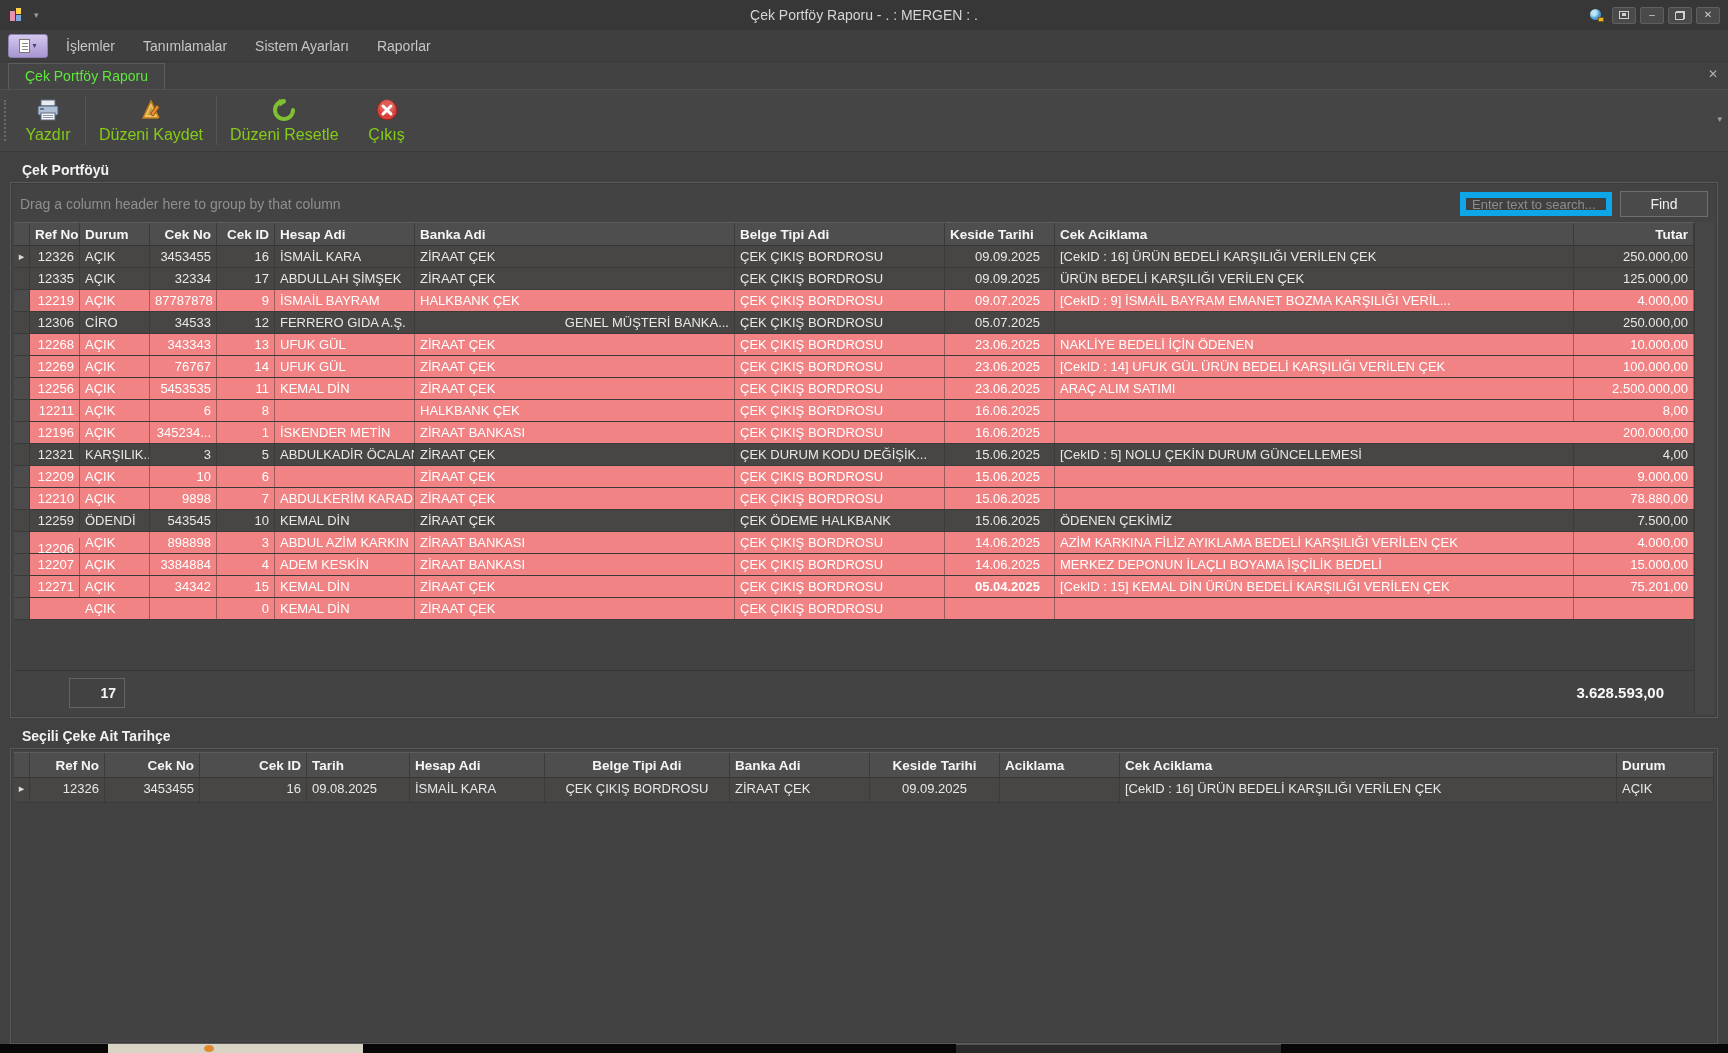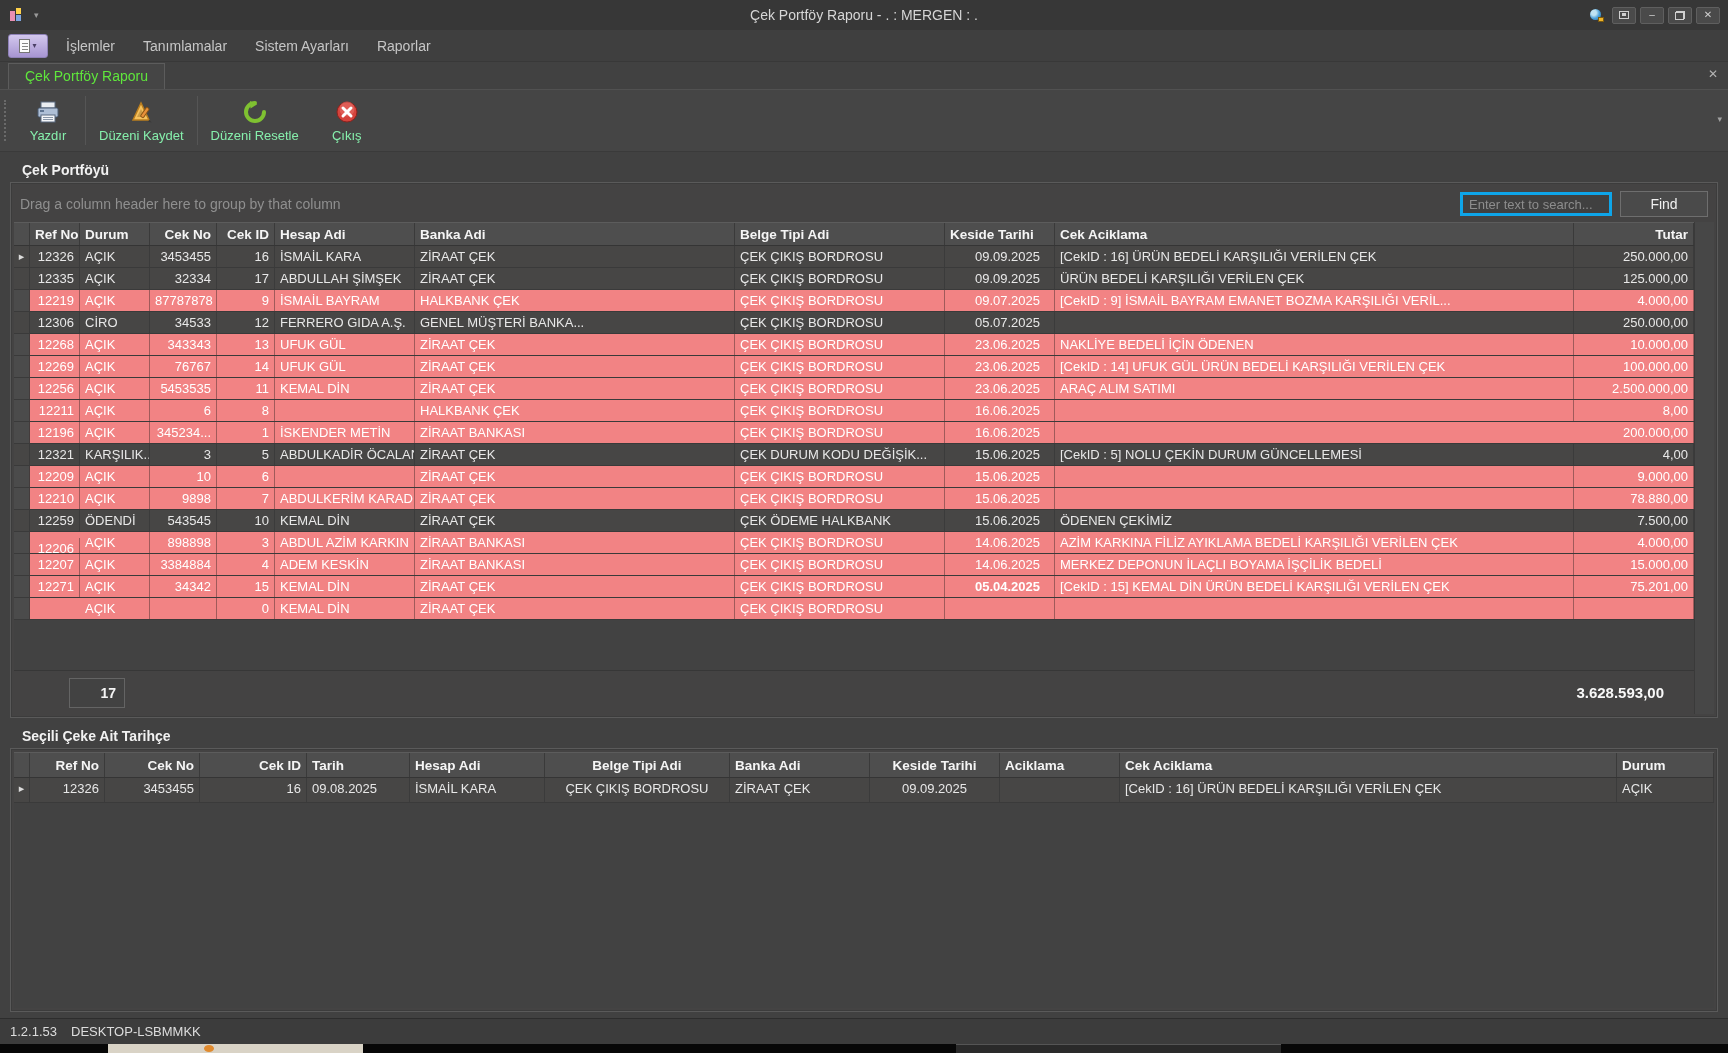--- a/index.html
+++ b/index.html
@@ -46,36 +46,36 @@
   
   .tabrow{height:28px;background:var(--bg);display:flex;align-items:flex-end;position:relative;flex:0 0 auto;border-bottom:1px solid #515151;}
   .tab{height:26px;margin-left:8px;padding:0 16px;background:#454545;border:1px solid #5c5c5c;border-bottom:none;
      color:var(--tabgreen);font-size:14px;line-height:25px;}
   .tabrow-close{position:absolute;right:10px;top:5px;color:#b4b4b4;font-size:12px;}
 
   
   .toolbar{height:62px;background:#454545;display:flex;align-items:stretch;position:relative;border-bottom:1px solid #3a3a3a;flex:0 0 auto;}
   .grip{width:6px;margin:10px 2px 10px 4px;border-left:2px dotted #6a6a6a;}
   .tool-btn{display:flex;flex-direction:column;align-items:center;justify-content:center;gap:3px;padding:4px 12px;min-width:72px;}
-  .tool-btn .lbl{font-size:13px;color:#86efac;}
+  .tool-btn .lbl{font-size:16px;color:#84cc16;}
   .tool-sep{width:1px;background:#383838;border-right:1px solid #555;margin:6px 1px;}
   .tool-overflow{position:absolute;right:6px;top:24px;color:#a0a0a0;font-size:9px;}
   .ticon{width:26px;height:26px;display:flex;align-items:center;justify-content:center;}
 
   
   .section{margin:4px 10px 0 10px;flex:0 0 auto;}
   .section.grow{flex:1 1 auto;display:flex;flex-direction:column;}
   .group-label{font-weight:bold;font-size:14px;color:#f2f2f2;padding:6px 2px 4px 12px;}
   .group-panel{border:1px solid #5a5a5a;background:#444343;box-shadow:inset 0 0 0 1px #3c3c3c;padding:3px;}
 
   
   .grid{display:flex;flex-direction:column;background:#444343;}
   .groupby{height:36px;display:flex;align-items:center;padding:0 6px;color:#8f8f8f;font-size:14px;}
   .searchwrap{margin-left:auto;display:flex;align-items:center;gap:8px;}
-  .search-input{width:152px;height:24px;background:#404040;border:3px solid #0ea5e9;color:#d0d0d0;
+  .search-input{width:152px;height:24px;background:#404040;border:6px solid #0ea5e9;color:#d0d0d0;
      font-family:"Liberation Sans",sans-serif;font-size:13px;padding:0 6px;}
   .search-input::placeholder{color:#8d8d8d;}
   .find-btn{width:88px;height:26px;background:#4a4a4a;border:1px solid #6e6e6e;color:#f0f0f0;font-size:14px;
      font-family:"Liberation Sans",sans-serif;}
   .grid-head{display:flex;height:24px;background:var(--header-bg);border-top:1px solid var(--line-light);border-bottom:1px solid #353535;}
   .hcell{font-weight:bold;color:#f5f5f5;font-size:13.5px;line-height:23px;padding:0 5px;border-right:1px solid #3a3a3a;
      white-space:nowrap;overflow:hidden;}
   .grid-row{display:flex;height:22px;background:var(--row-bg);border-bottom:1px solid #3a3a3a;}
   .grid-row.red{background:var(--red);}
   .grid-row.red .cell{color:#ffffff;border-right:1px solid rgba(60,40,40,.45);}
@@ -264,21 +264,21 @@
                   <div class="cell " style="flex: 1 1 auto;">[CekID : 9] İSMAİL BAYRAM EMANET BOZMA KARŞILIĞI VERİL...</div>
                   <div class="cell al-r" style="width: 120px; flex-shrink: 0;">4.000,00</div>
                 </div>
                 <div class="grid-row">
                   <div class="cell ind" style="width: 16px; flex-shrink: 0;"></div>
                   <div class="cell al-r" style="width: 50px; flex-shrink: 0;">12306</div>
                   <div class="cell " style="width: 70px; flex-shrink: 0;">CİRO</div>
                   <div class="cell al-r" style="width: 67px; flex-shrink: 0;">34533</div>
                   <div class="cell al-r" style="width: 58px; flex-shrink: 0;">12</div>
                   <div class="cell " style="width: 140px; flex-shrink: 0;">FERRERO GIDA A.Ş.</div>
-                  <div class="cell " style="width: 320px; flex-shrink: 0;">GENEL MÜŞTERİ BANKA...</div>
+                  <div class="cell " style="width: 320px; flex-shrink: 0; text-align: right;">GENEL MÜŞTERİ BANKA...</div>
                   <div class="cell " style="width: 210px; flex-shrink: 0;">ÇEK ÇIKIŞ BORDROSU</div>
                   <div class="cell al-d" style="width: 110px; flex-shrink: 0;">05.07.2025</div>
                   <div class="cell " style="flex: 1 1 auto;"></div>
                   <div class="cell al-r" style="width: 120px; flex-shrink: 0;">250.000,00</div>
                 </div>
                 <div class="grid-row red">
                   <div class="cell ind" style="width: 16px; flex-shrink: 0;"></div>
                   <div class="cell al-r" style="width: 50px; flex-shrink: 0;">12268</div>
                   <div class="cell " style="width: 70px; flex-shrink: 0;">AÇIK</div>
                   <div class="cell al-r" style="width: 67px; flex-shrink: 0;">343343</div>
@@ -491,24 +491,20 @@
               <div class="cell " style="width: 120px; flex-shrink: 0;"></div>
               <div class="cell " style="flex: 1 1 auto;">[CekID : 16]  ÜRÜN BEDELİ KARŞILIĞI VERİLEN ÇEK</div>
               <div class="cell " style="width: 97px; flex-shrink: 0;">AÇIK</div>
             </div>
           </div>
         <div class="grid-filler"></div>
       </div>
     </div>
   </div>
 
-  <div class="statusbar">
-    <span>1.2.1.53</span>
-    <span>DESKTOP-LSBMMKK</span>
-  </div>
 
   <div class="taskbar-strip">
     <span class="frag1">
         <i></i>
       </span>
     <span class="frag2"></span>
   </div>
 
 </div>
 

